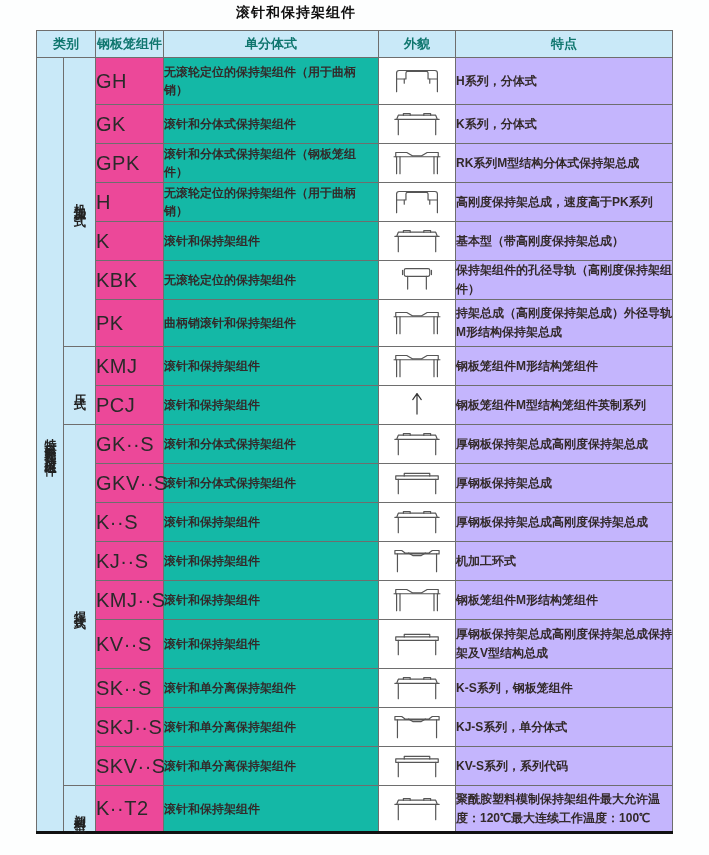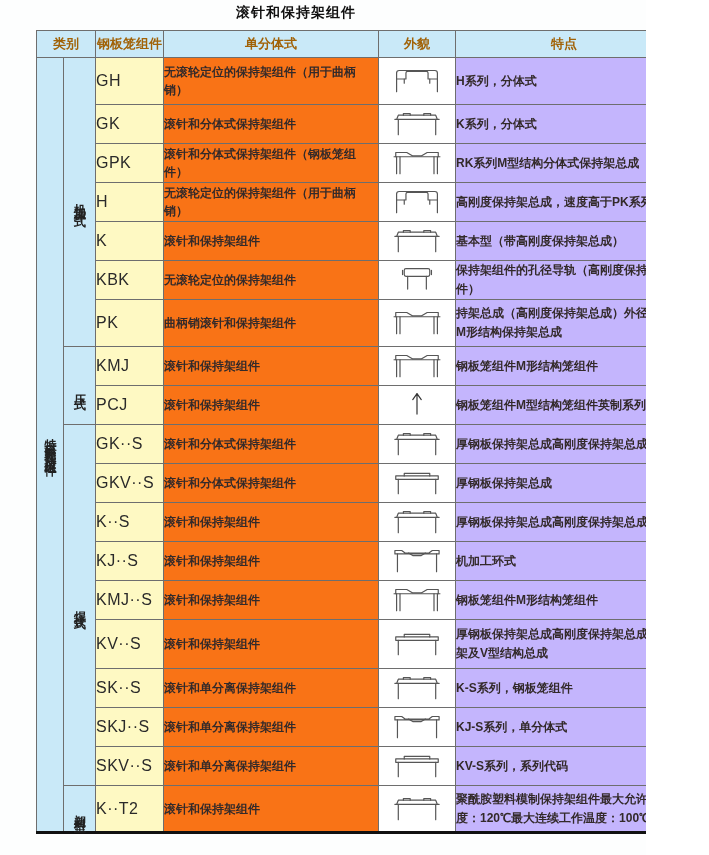--- a/index.html
+++ b/index.html
@@ -1,40 +1,40 @@
 <!DOCTYPE html>
 <html><head>
 <meta charset="utf-8">
 <style>
   html,body{margin:0;padding:0;background:#ffffff;}
-  #page{position:relative;width:646px;height:855px;background:#fdfefe;overflow:hidden;
+  #page{position:relative;width:709px;height:855px;background:#fdfefe;overflow:hidden;
         font-family:"Liberation Sans",sans-serif;color:#1a1a1a;}
   #doc-title{position:absolute;top:4px;left:0;width:592px;text-align:center;
              font-size:14px;font-weight:bold;letter-spacing:1px;color:#111;}
   table.cage{position:absolute;top:30px;left:36px;border-collapse:collapse;table-layout:fixed;
              width:636px;}
   table.cage col.c-outer{width:27px;} table.cage col.c-sub{width:32px;}
   table.cage col.c-code{width:68px;}  table.cage col.c-name{width:215px;}
   table.cage col.c-app{width:77px;}   table.cage col.c-feat{width:217px;}
   table.cage th, table.cage td{border:1px solid #6e6e6e;padding:0;}
   table.cage{border:1px solid #3a3a3a;border-bottom:3px solid #111;}
   thead th{background:#c9e9f8;height:26px;font-size:13px;font-weight:bold;
-           text-align:center;color:#a16207;border-bottom:1px solid #3a3a3a;}
+           text-align:center;color:#0f766e;border-bottom:1px solid #3a3a3a;}
   tbody tr{height:39px;}
   tbody tr:nth-child(1){height:47px;}
   tbody tr:nth-child(7){height:47px;}
   tbody tr:nth-child(15){height:49px;}
   tbody tr:nth-child(19){height:47px;}
   td.cat-outer, td.cat-sub{background:#c9e9f8;text-align:center;vertical-align:middle;}
   .vtext{writing-mode:vertical-rl;text-orientation:upright;display:inline-block;
          font-size:12px;font-weight:bold;letter-spacing:3px;color:#222;}
-  td.code{font-size:16px;color:#2a2a2a;padding-left:10px;letter-spacing:.5px;
-          background:#fef9c3;vertical-align:middle;}
+  td.code{font-size:20px;color:#2a2a2a;padding-left:10px;letter-spacing:.5px;
+          background:#ec4899;vertical-align:middle;}
   td.name{font-size:12px;font-weight:bold;color:#332a2a;padding-left:14px;
-          background:#f97316;vertical-align:middle;line-height:1.5;margin-left:15px;}
+          background:#14b8a6;vertical-align:middle;line-height:1.5;margin-left:15px;}
   td.feature{font-size:12px;font-weight:bold;color:#332a2a;padding:2px 6px 2px 10px;
           background:#c4b5fd;vertical-align:middle;line-height:1.55;}
   td.appearance{text-align:center;vertical-align:middle;background:#fff;}
   svg.cage-icon{width:60px;height:34px;display:inline-block;}
   .sym{stroke:#565656;fill:none;stroke-width:1.4;stroke-linejoin:round;stroke-linecap:round;}
 </style>
 </head>
 <body>
 
 <svg width="0" height="0" style="position:absolute" aria-hidden="true">

